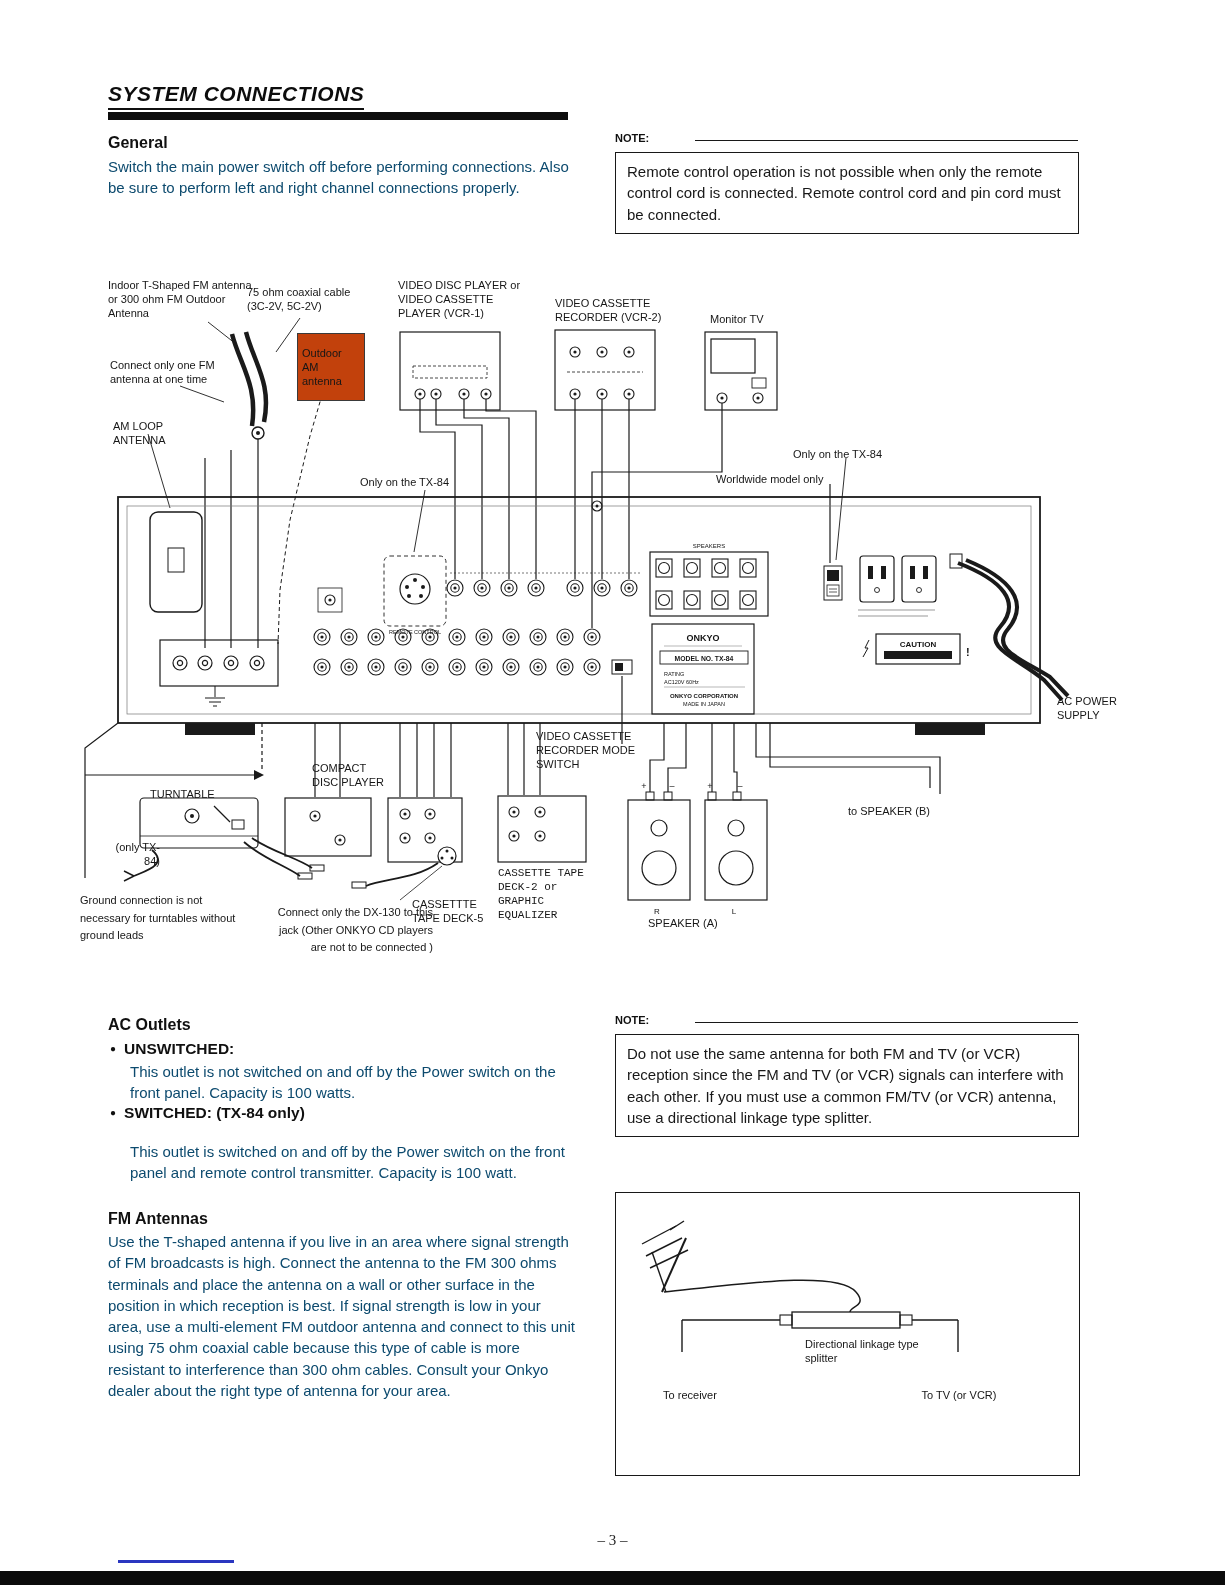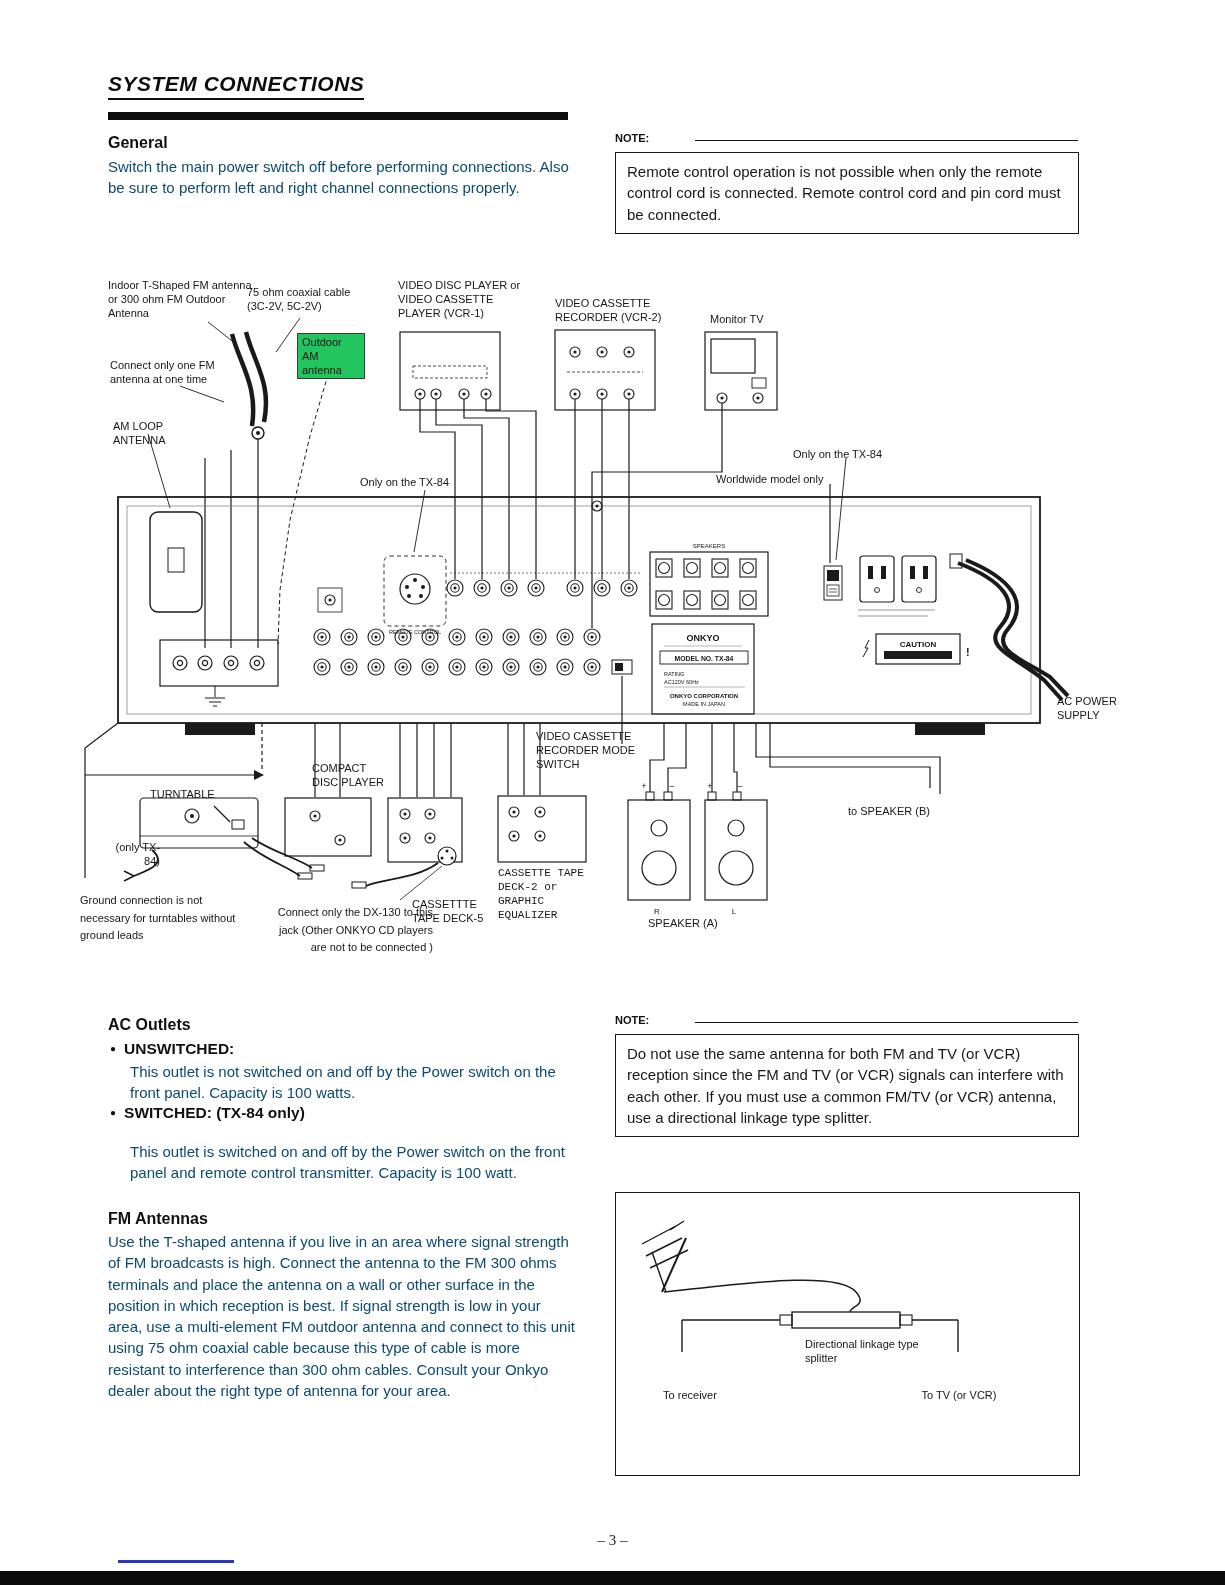--- a/index.html
+++ b/index.html
@@ -14,32 +14,32 @@
   }
   .title-bar{position:absolute;background:#0d0d0d;}
   .h2{position:absolute;font-weight:bold;font-size:16px;color:#101010;}
   .body-text{position:absolute;font-size:15px;line-height:1.42;color:#0c4a6e;}
   .note-head{position:absolute;display:flex;align-items:flex-end;font-weight:bold;font-size:11px;color:#101010;gap:36px;}
   .rule{flex:1;border-bottom:1.6px solid #181818;margin:0 0 3px 10px;}
   .note-box{position:absolute;border:1.6px solid #181818;font-size:15px;line-height:1.42;padding:8px 11px;color:#181818;background:#fff;}
   .bullet-row{position:absolute;font-size:15.5px;font-weight:bold;display:flex;align-items:center;gap:8px;color:#101010;}
   .bullet{font-size:10px;line-height:1;}
   .dlabel{position:absolute;font-size:11px;line-height:1.28;color:#161616;}
-  .boxed-label{border:1px solid #3a3a3a;padding:1px 4px;background:#22c55e;}
+  .boxed-label{border:1px solid #3a3a3a;padding:12px 4px;background:#c2410c;}
   .pagenum{position:absolute;left:0;width:1225px;text-align:center;font-family:"Liberation Serif",serif;font-size:15px;color:#222;}
   .blue-line{position:absolute;background:#2a36c0;}
   .bottom-bar{position:absolute;background:#0b0b0b;}
   svg text{font-family:"Liberation Sans",sans-serif;fill:#141414;}
 </style>
 </head>
 <body>
 
 <div class="page">
 
-  <div class="title" style="left:108px;top:72px;">SYSTEM CONNECTIONS</div>
+  <div class="title" style="left:108px;top:82px;">SYSTEM CONNECTIONS</div>
   <div class="title-bar" style="left:108px;top:112px;width:460px;height:8px;"></div>
 
   <div class="h2" style="left:108px;top:134px;">General</div>
   <div class="body-text" style="left:108px;top:156px;width:472px;">Switch the main power switch off before performing connections. Also be sure to perform left and right channel connections properly.</div>
 
   <div class="note-head" style="left:615px;top:132px;width:463px;">
     <span>NOTE:</span>
     <span class="rule"></span>
   </div>
   <div class="note-box" style="left:615px;top:152px;width:440px;">Remote control operation is not possible when only the remote control cord is connected. Remote control cord and pin cord must be connected.</div>

